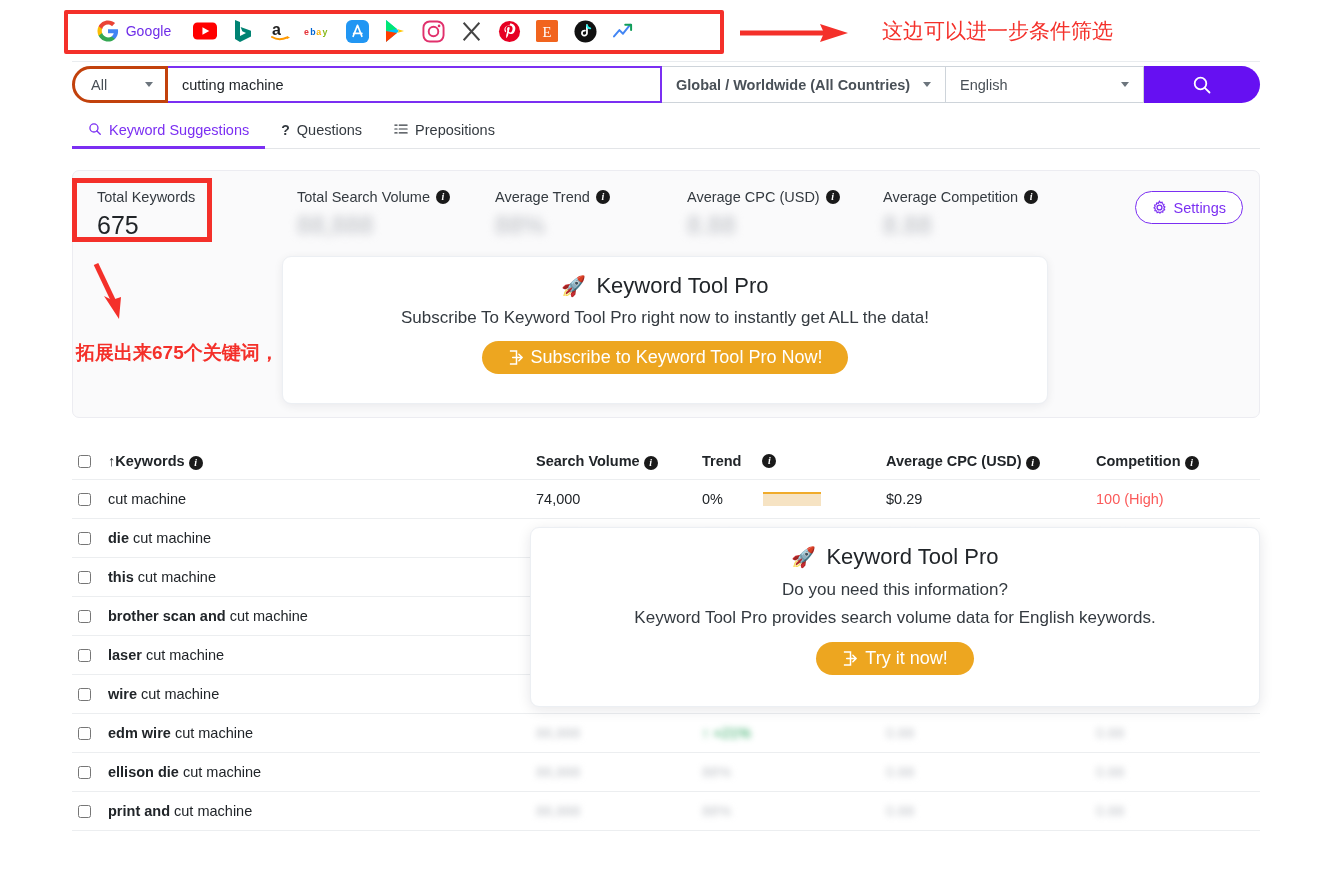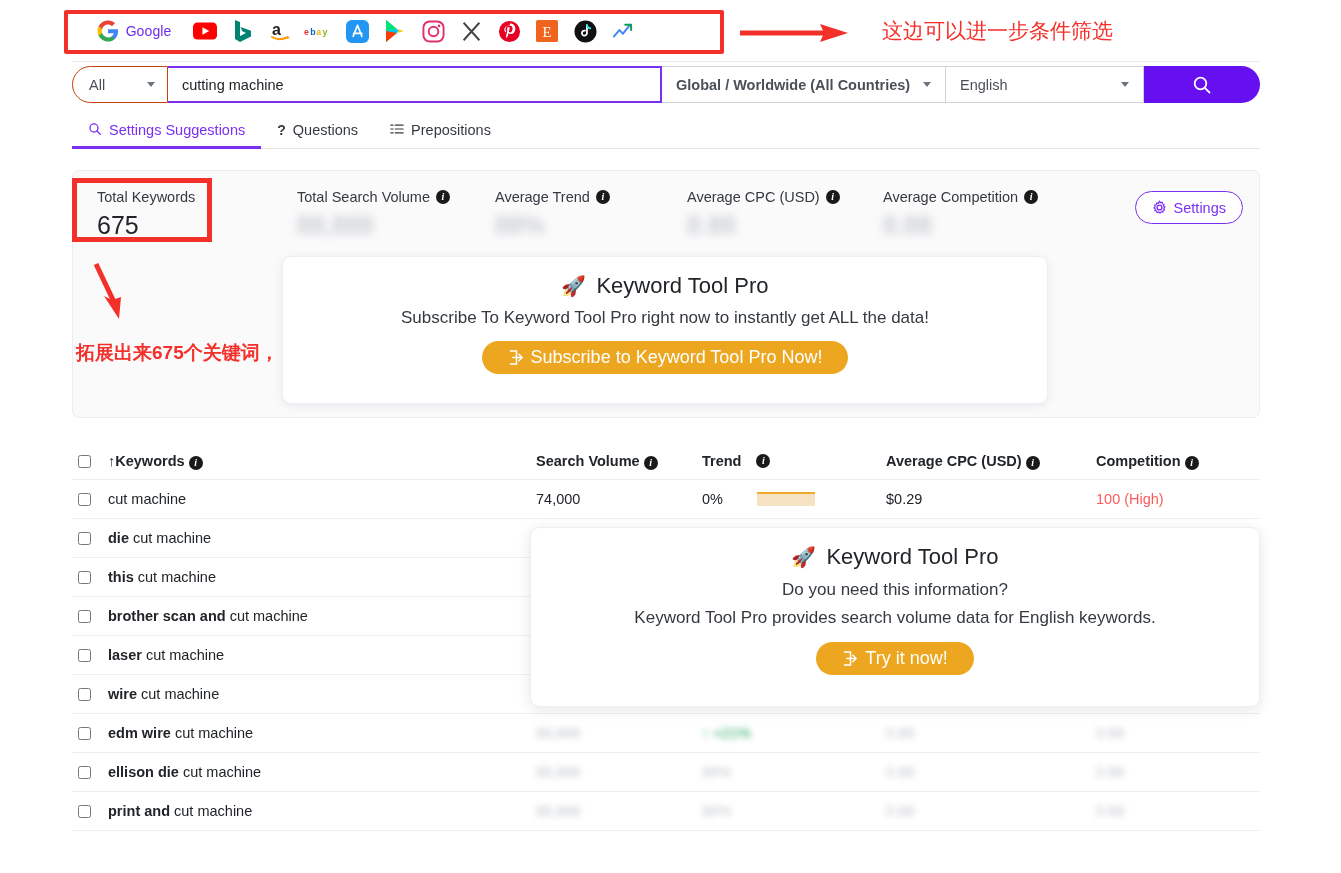--- a/index.html
+++ b/index.html
@@ -39,21 +39,21 @@
     position: absolute; left: 862px; top: 17px;
     font-size: 21px; color: #f4302a; white-space: nowrap; margin-left: 20px;
   }
 
   
   .searchbar {
     position: absolute; left: 72px; top: 66px; width: 1188px; height: 37px;
     display: flex; align-items: stretch;
   }
   .sel-all {
-    width: 96px; border: 1px solid #c2410c; border-radius: 19px 0 0 19px;
+    width: 96px; border: 3px solid #c2410c; border-radius: 19px 0 0 19px;
     background: #fff; display: flex; align-items: center; justify-content: space-between;
     padding: 0 12px 0 16px; font-size: 14.5px; color: #495057; cursor: pointer;
   }
   .kw-input {
     flex: 0 0 494px; border: 2px solid #7b2ff2; border-left: none;
     background: #fff; font-size: 14.5px; color: #212529;
     padding: 0 14px; outline: none; font-family: "Liberation Sans", sans-serif;
   }
   .sel-country {
     flex: 0 0 284px; border: 1px solid #ced4da; border-left: none;
@@ -142,21 +142,21 @@
   
   .table { position: absolute; left: 72px; top: 443px; width: 1188px; }
   .thead, .trow {
     display: flex; align-items: center; height: 39px;
     border-bottom: 1px solid #eceef0; font-size: 14.5px;
   }
   .thead { font-weight: bold; color: #212529; height: 37px; }
   .c-chk { width: 36px; display:flex; align-items:center; justify-content:flex-start; padding-left: 6px; }
   .c-kw  { width: 428px; }
   .c-sv  { width: 166px; }
-  .c-tr  { width: 184px; display: flex; align-items: center; gap: 10px; }
+  .c-tr  { width: 184px; display: flex; align-items: center; gap: 16px; }
   .c-cpc { width: 210px; }
   .c-cmp { width: 164px; }
   .trow { color: #212529; }
   .kw-b { font-weight: bold; }
   .blurtxt { color: #c2c5ca; filter: blur(3.4px); }
   .spark { width: 58px; height: 14px; background: #f6e3c3; border-top: 2.5px solid #f0ab2a; margin-left: 24px; }
   .cmp-high { color: #fb5a5a; }
   .tr-up { color: #1aa053; }
   input[type=checkbox] {
     width: 13px; height: 13px; margin: 0; cursor: pointer; accent-color: #7b2ff2;
@@ -323,21 +323,21 @@
       </svg>
     </div>
   </div>
 
   <div class="tabs" id="tabs-row">
       <div class="tab active">
         <span><svg width="14" height="14" viewBox="0 0 16 16">
             <circle cx="6.8" cy="6.8" r="4.6" fill="none" stroke="currentColor" stroke-width="1.5"></circle>
             <path d="M10.2 10.2 L14 14" stroke="currentColor" stroke-width="1.5" stroke-linecap="round"></path>
           </svg></span>
-        <span>Settings Suggestions</span>
+        <span>Keyword Suggestions</span>
       </div>
       <div class="tab">
         <span><span style="font-weight:bold;font-size:14px">?</span></span>
         <span>Questions</span>
       </div>
       <div class="tab">
         <span><svg width="14" height="14" viewBox="0 0 16 16">
             <path d="M6 3.5 H15 M6 8 H15 M6 12.5 H15 M1 3.5 H3.5 M1 8 H3.5 M1 12.5 H3.5" stroke="currentColor" stroke-width="1.4" stroke-linecap="round"></path>
           </svg></span>
         <span>Prepositions</span>

